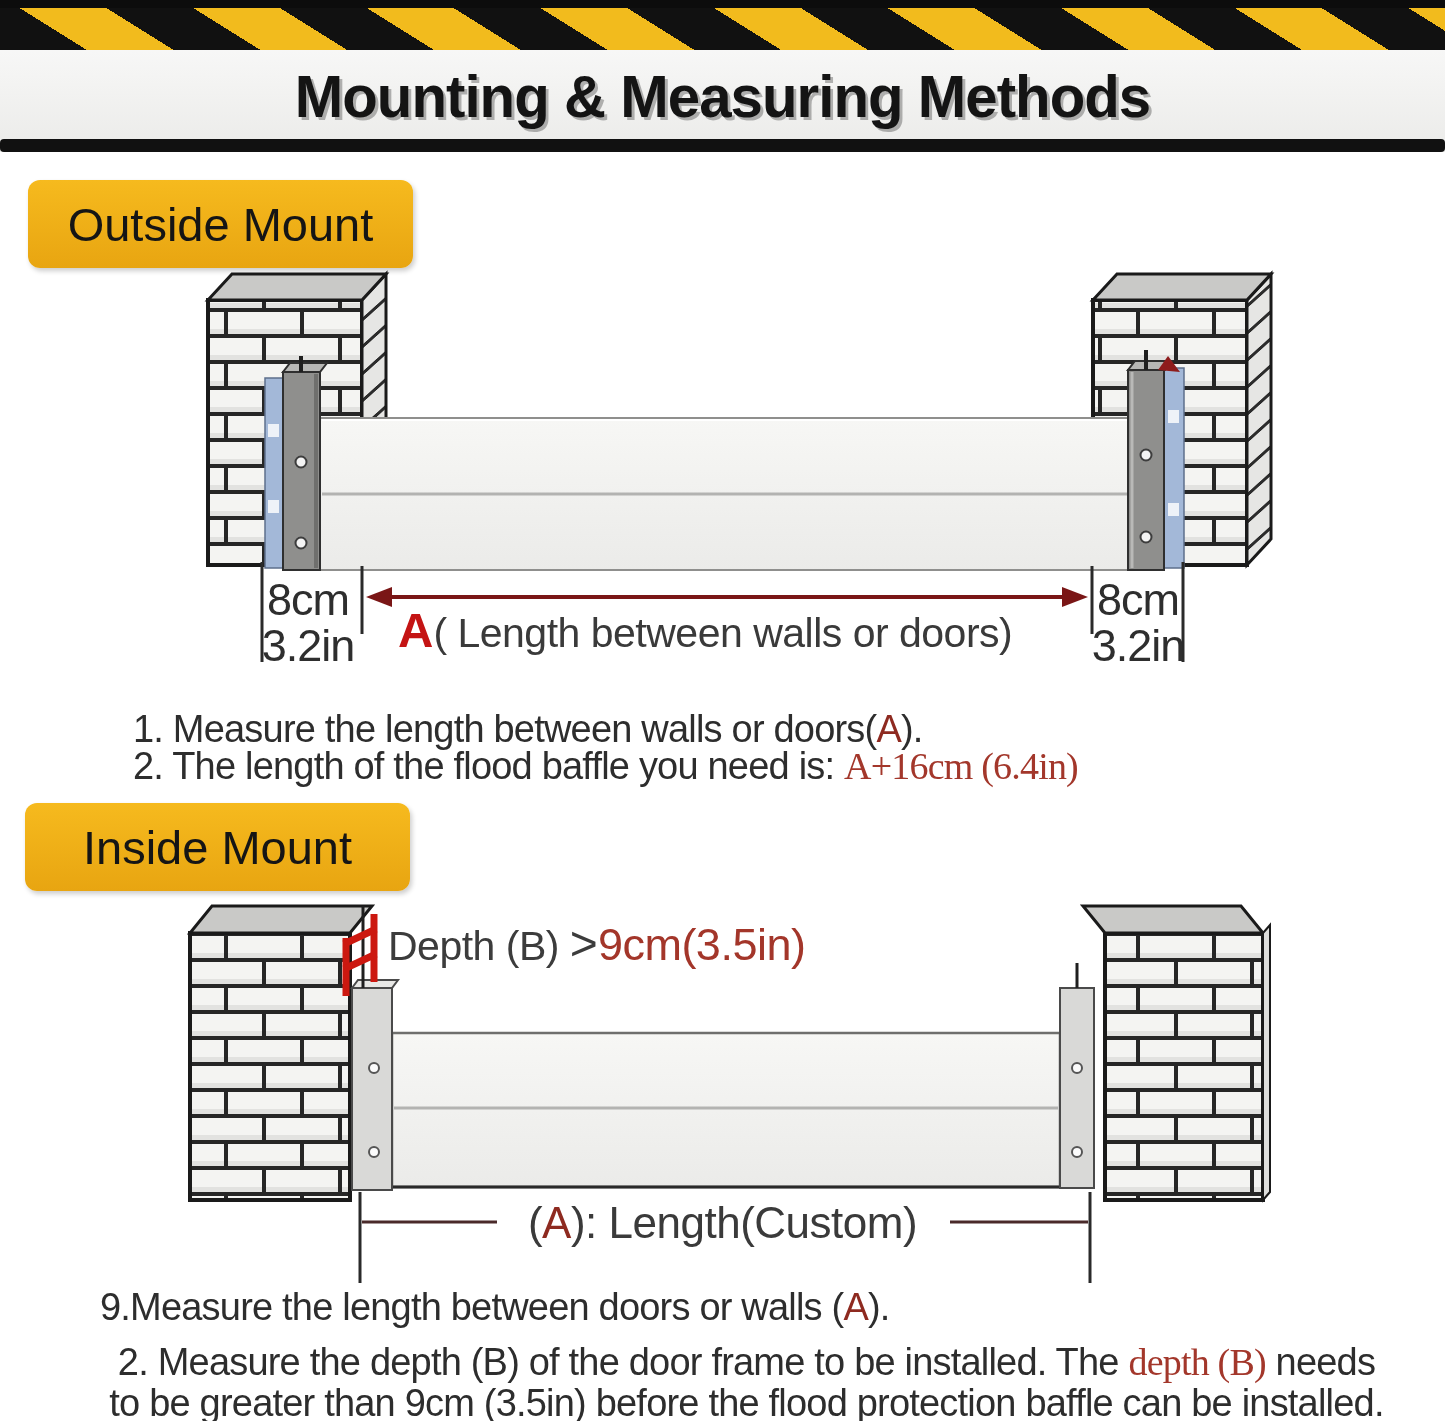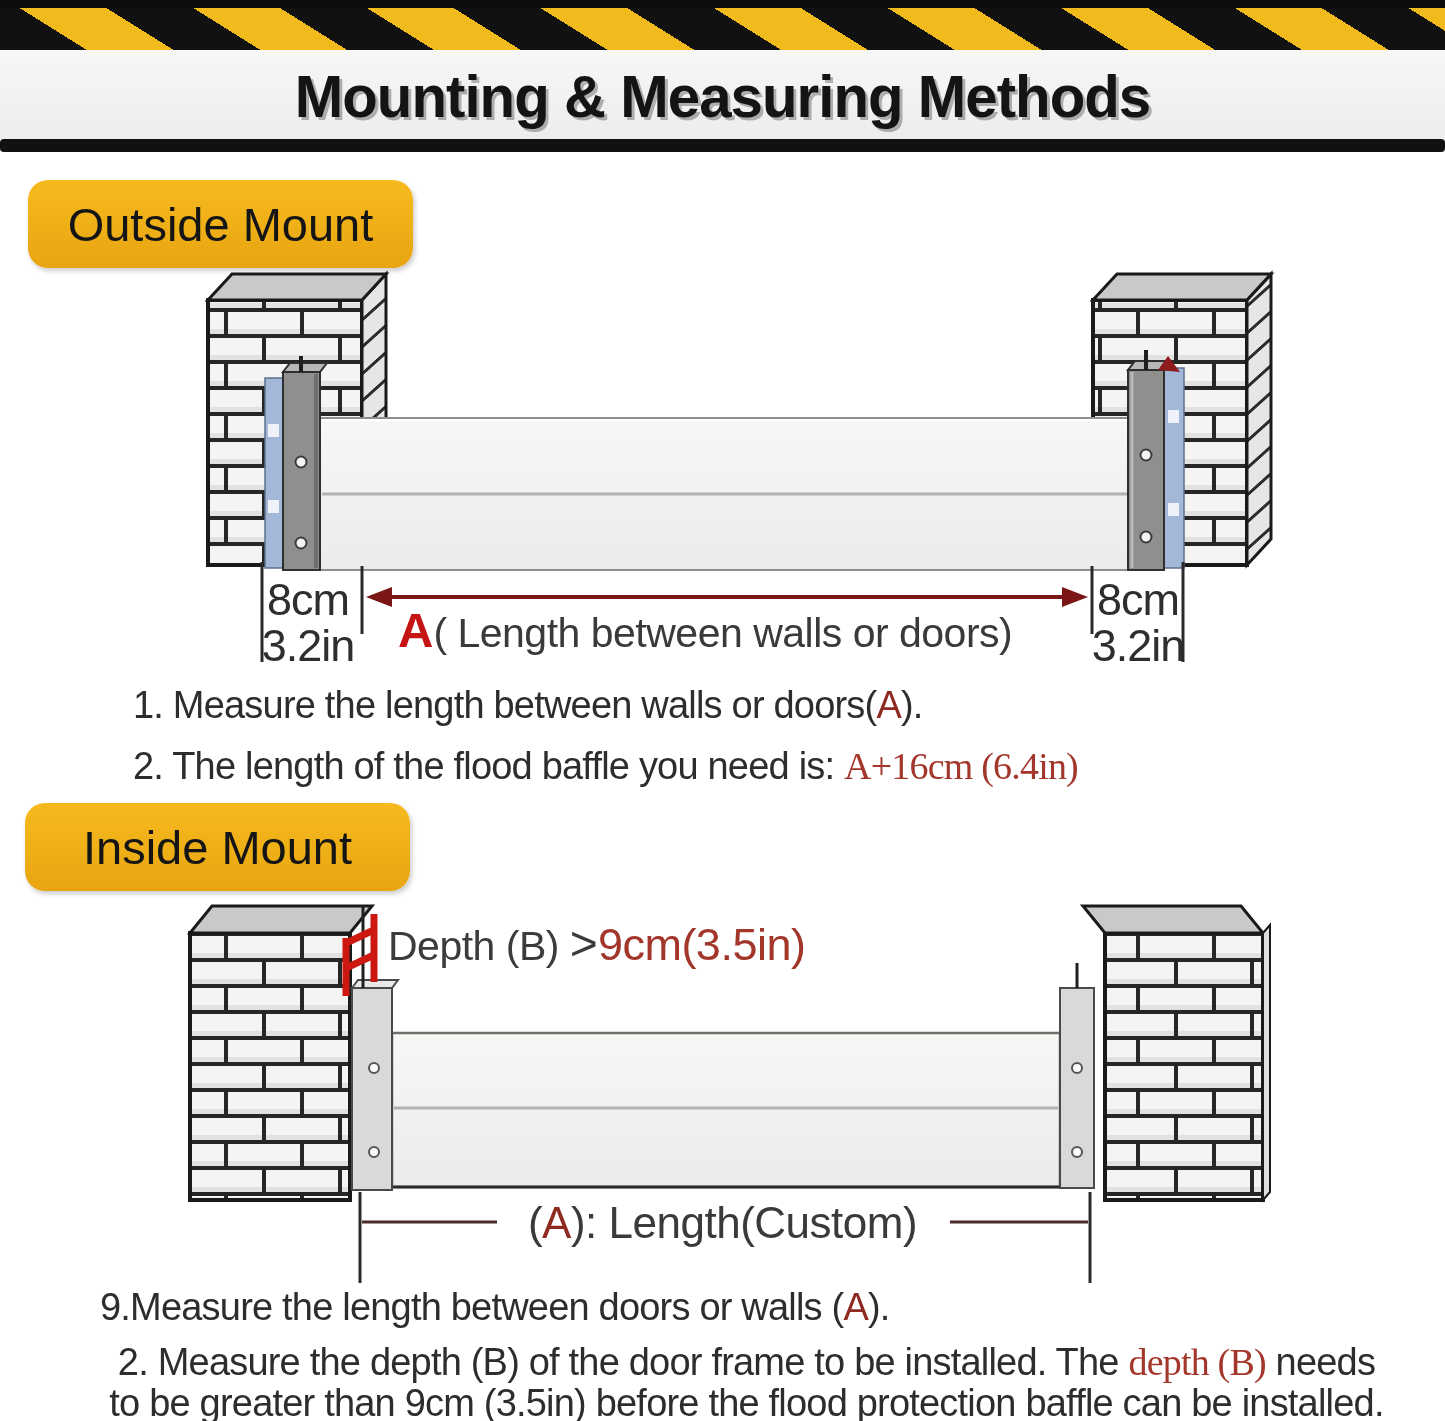--- a/index.html
+++ b/index.html
@@ -11,21 +11,21 @@
   .banner-topbar{position:absolute;left:0;top:0;width:100%;height:12px;background:#0c0c0c;}
   .hazard{position:absolute;left:0;top:8px;width:100%;height:42px;
           background:repeating-linear-gradient(32deg,#111 0 46px,#f2bb1d 46px 92px);}
   .page-title{position:absolute;left:0;top:52px;width:100%;height:88px;
               display:flex;align-items:center;justify-content:center;
               font-size:60px;font-weight:700;color:#141414;letter-spacing:-1px;
               transform:scaleX(0.97);text-shadow:3px 3px 0 rgba(0,0,0,0.28);}
   .banner-botbar{position:absolute;left:0;top:139px;width:100%;height:13px;background:#111;border-radius:4px;}
 
   
-  .badge{position:absolute;width:385px;height:88px;border-radius:20px;
+  .badge{position:absolute;width:385px;height:88px;border-radius:12px;
          background:linear-gradient(180deg,#f6ba1e,#e8a511);
          box-shadow:2px 3px 5px rgba(0,0,0,0.20);
          display:flex;align-items:center;justify-content:center;
          font-size:47px;color:#151515;}
   .badge-outside{left:28px;top:180px;}
   .badge-inside{left:25px;top:803px;}
 
   svg{position:absolute;left:0;}
 
   
@@ -140,21 +140,21 @@
   </svg>
 
   <div class="dim dim-c" style="left:252px;top:574px">8cm</div>
   <div class="dim dim-c" style="left:252px;top:620px">3.2in</div>
   <div class="dim dim-c" style="left:1082px;top:574px">8cm</div>
   <div class="dim dim-c" style="left:1082px;top:620px">3.2in</div>
   <div class="dimlabel" style="left:398px;top:602px">
     <span class="letterA">A</span><span class="dimtext">( Length between walls or doors)</span>
   </div>
 
-  <div class="instr" style="left:133px;top:684px"><span>1. Measure the length between walls or doors(</span><span class="darkred">A</span><span>).</span></div>
+  <div class="instr" style="left:133px;top:708px"><span>1. Measure the length between walls or doors(</span><span class="darkred">A</span><span>).</span></div>
   <div class="instr" style="left:133px;top:744px"><span>2. The length of the flood baffle you need is: </span><span class="red">A+16cm (6.4in)</span></div>
 
   <div class="badge badge-inside">Inside Mount</div>
 
   <svg style="top:898px" width="1445" height="392" viewBox="0 898 1445 392">
     <defs>
       <pattern id="bricksB" width="76" height="52" patternUnits="userSpaceOnUse">
         <rect width="76" height="52" fill="#262626"></rect>
         <rect x="0" y="0" width="72" height="22" fill="#f4f4f2"></rect>
         <rect x="0" y="17" width="72" height="5" fill="#e2e2e0"></rect>

